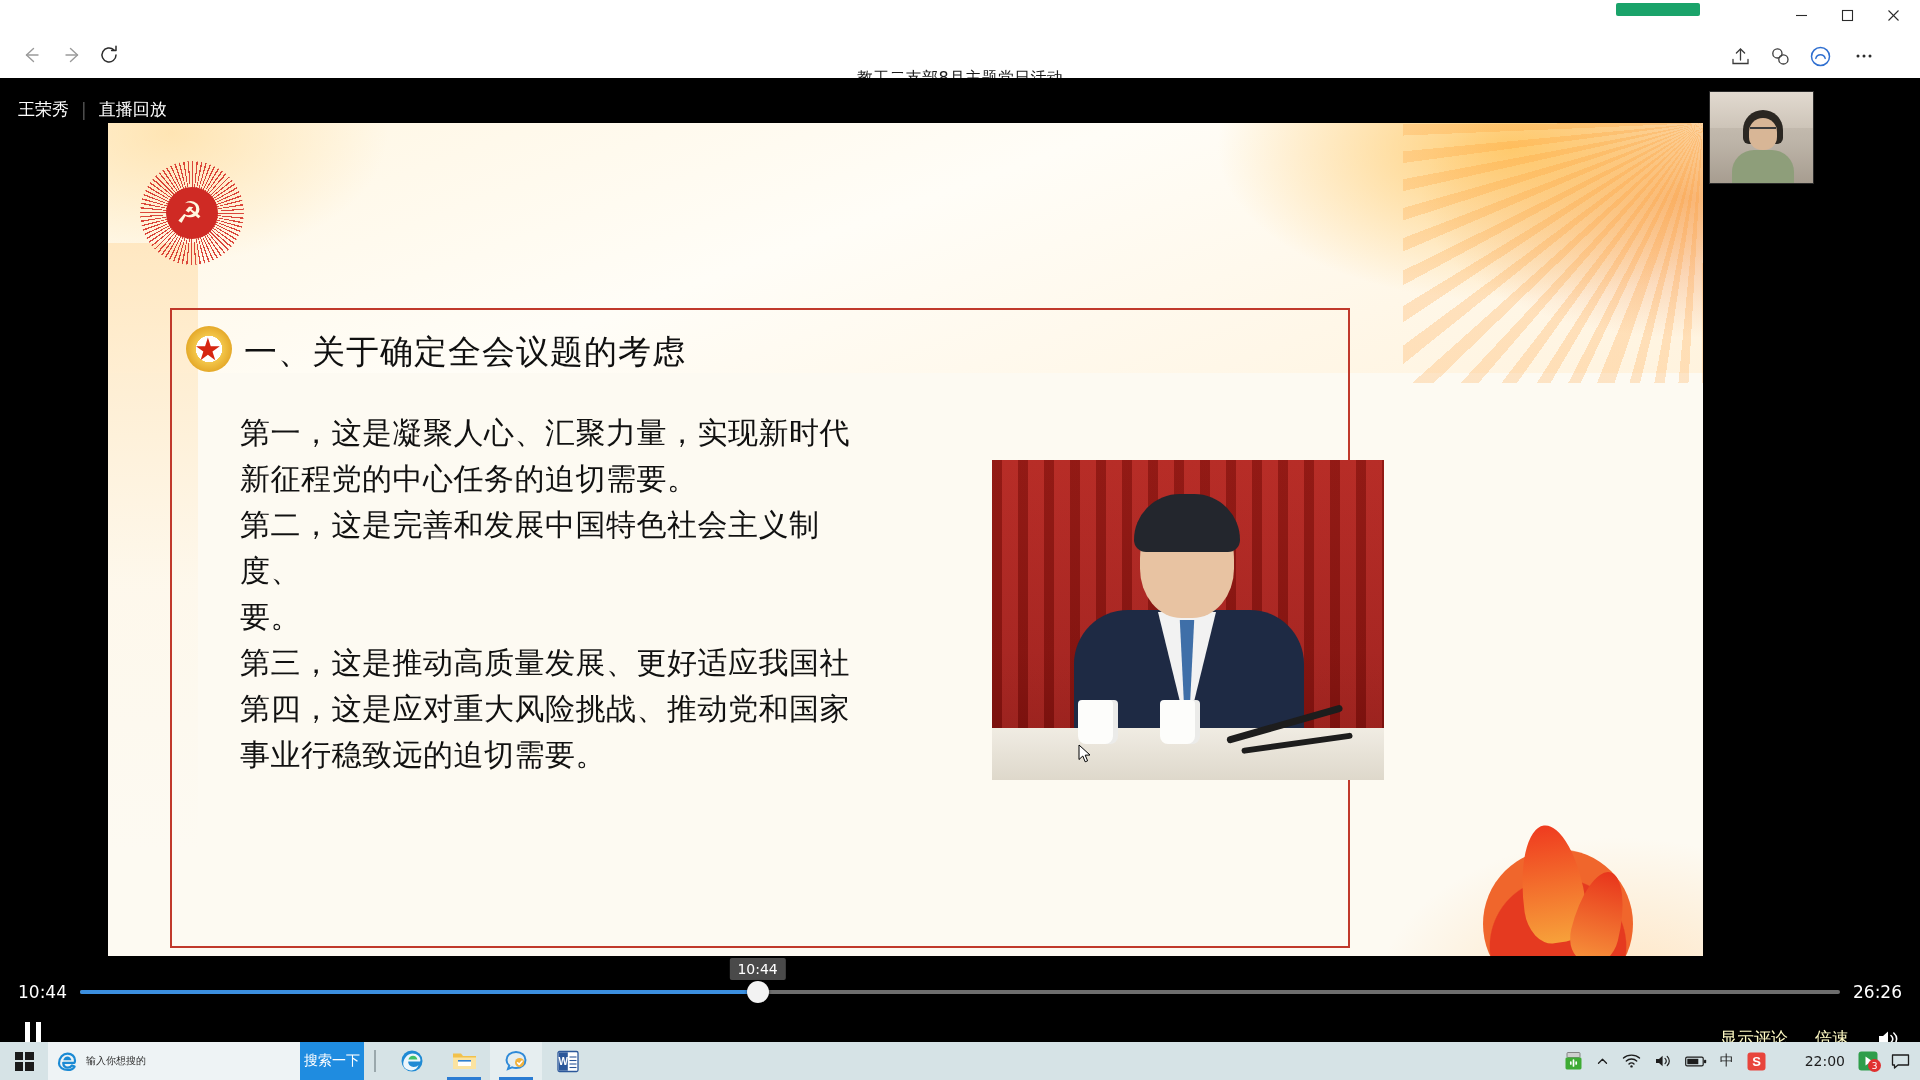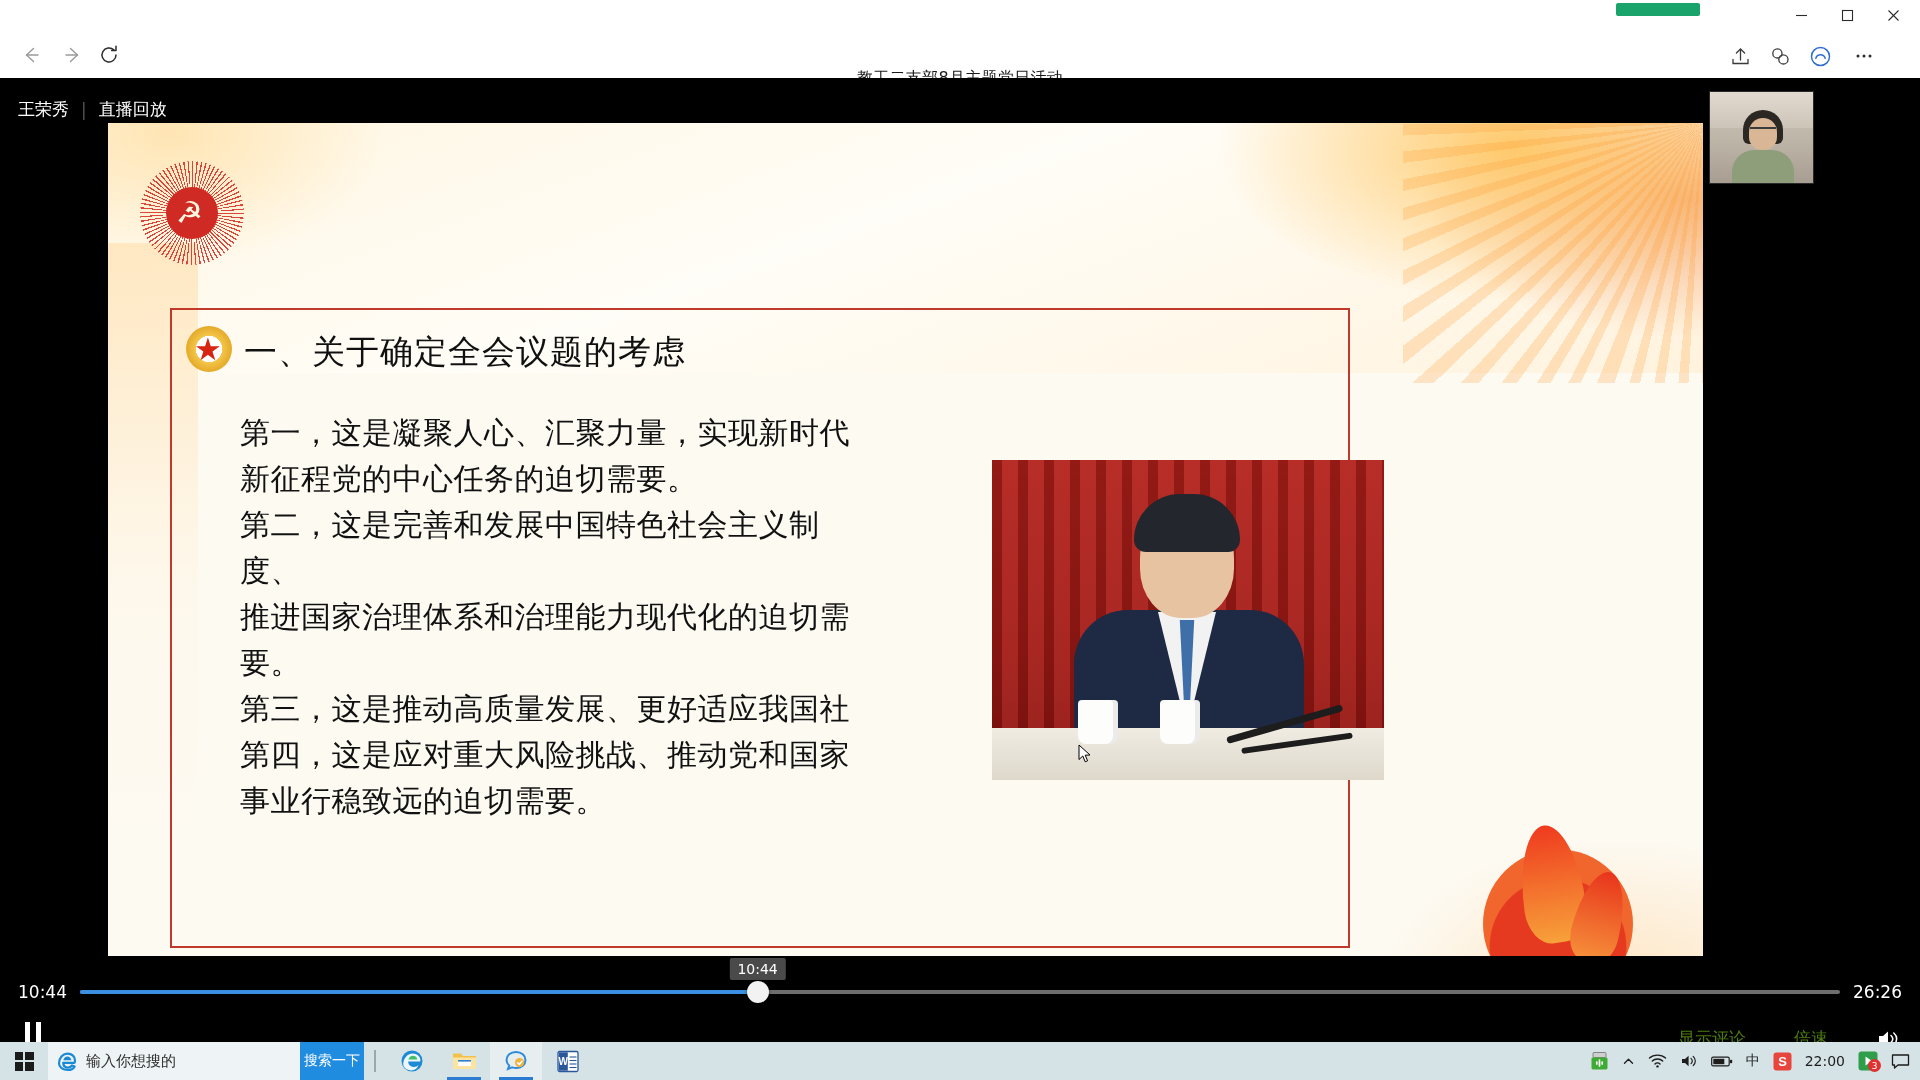--- a/index.html
+++ b/index.html
@@ -301,22 +301,22 @@
     background:#4a4a4a; color:#fff; font-size:14px;
     padding:3px 8px; border-radius:2px;
     font-family:"DejaVu Sans","Liberation Sans",sans-serif;
   }
   .play-pause{
     position:absolute; left:16px; bottom:28px; width:34px; height:34px;
     display:flex; align-items:center; justify-content:center;
   }
   .play-pause .b{ width:5px; height:26px; background:#fff; margin:0 3px; }
   .ctrl-right{
-    position:absolute; bottom:30px; display:flex; align-items:center; gap:48px;
-    right:20px; color:#4d7c0f; font-size:17px;
+    position:absolute; bottom:30px; display:flex; align-items:center; gap:27px;
+    right:20px; color:#fef9c3; font-size:17px;
     font-family:"DejaVu Sans","Liberation Sans",sans-serif;
   }
   .ctrl-right .vol{ display:flex; align-items:center; }
 
   
   .taskbar{
     position:absolute; left:0; bottom:0; width:1920px; height:38px;
     background:#d6e3e6; display:flex; align-items:center;
     z-index:50;
   }
@@ -327,21 +327,21 @@
   .win-logo{ width:19px; height:19px; display:grid;
     grid-template-columns:1fr 1fr; grid-template-rows:1fr 1fr; gap:2px; }
   .win-logo i{ background:#1b1b1b; display:block; }
 
   .search-box{
     height:38px; display:flex; align-items:center; background:#eef3f5;
     padding-left:6px; width:316px; position:relative;
   }
   .ie-icon{ width:26px; height:26px; display:flex; align-items:center; justify-content:center; }
   .search-placeholder{
-    font-size:15px; color:#2f2f2f; margin-left:6px;
+    font-size:10px; color:#2f2f2f; margin-left:6px;
     font-family:"DejaVu Sans","Liberation Sans",sans-serif;
   }
   .search-go{
     position:absolute; right:0; top:0; height:38px; width:64px;
     background:#1f8ce0; color:#fff; font-size:14px;
     display:flex; align-items:center; justify-content:center;
     font-family:"DejaVu Sans","Liberation Sans",sans-serif;
   }
   .tb-sep{ width:2px; height:22px; background:#9aa8ac; margin:0 10px; }
   .tb-app{
@@ -353,21 +353,21 @@
     position:absolute; bottom:0; left:9px; width:34px; height:3px; background:#2b7cd3;
   }
   .tray{
     margin-left:auto; display:flex; align-items:center; gap:13px;
     padding-right:10px; height:38px;
   }
   .tray-item{ display:flex; align-items:center; justify-content:center; }
   .tray-text{ font-size:14px; color:#1d1d1d;
     font-family:"DejaVu Sans","Liberation Sans",sans-serif; }
   .clock{ font-size:14px; color:#1d1d1d; min-width:40px; text-align:center;
-    font-family:"DejaVu Sans","Liberation Sans",sans-serif; }
+    font-family:"DejaVu Sans","Liberation Sans",sans-serif;margin-left:26px; }
   .badge{
     position:absolute; right:-3px; bottom:-1px; min-width:13px; height:13px;
     background:#e03030; color:#fff; font-size:9px; border-radius:7px;
     display:flex; align-items:center; justify-content:center; padding:0 3px;
     font-family:"DejaVu Sans","Liberation Sans",sans-serif;
   }
 
   
   .cursor{
     position:absolute; left:1078px; top:666px; width:14px; height:20px; z-index:40;
@@ -475,21 +475,20 @@
         <div class="wreath"></div>
         <div class="star">★</div>
       </div>
 
       <div class="section-heading">一、关于确定全会议题的考虑</div>
 
       <div class="body-text">
         <p>第一，这是凝聚人心、汇聚力量，实现新时代</p>
         <p>新征程党的中心任务的迫切需要。</p>
         <p>第二，这是完善和发展中国特色社会主义制度、</p>
-        <p>推进国家治理体系和治理能力现代化的迫切需</p>
         <p>要。</p>
         <p>第三，这是推动高质量发展、更好适应我国社</p>
         <p>第四，这是应对重大风险挑战、推动党和国家</p>
         <p>事业行稳致远的迫切需要。</p>
       </div>
 
       <div class="slide-photo">
         <div class="sp-curtain"></div>
         <div class="sp-body"></div>
         <div class="sp-shirt"></div>

